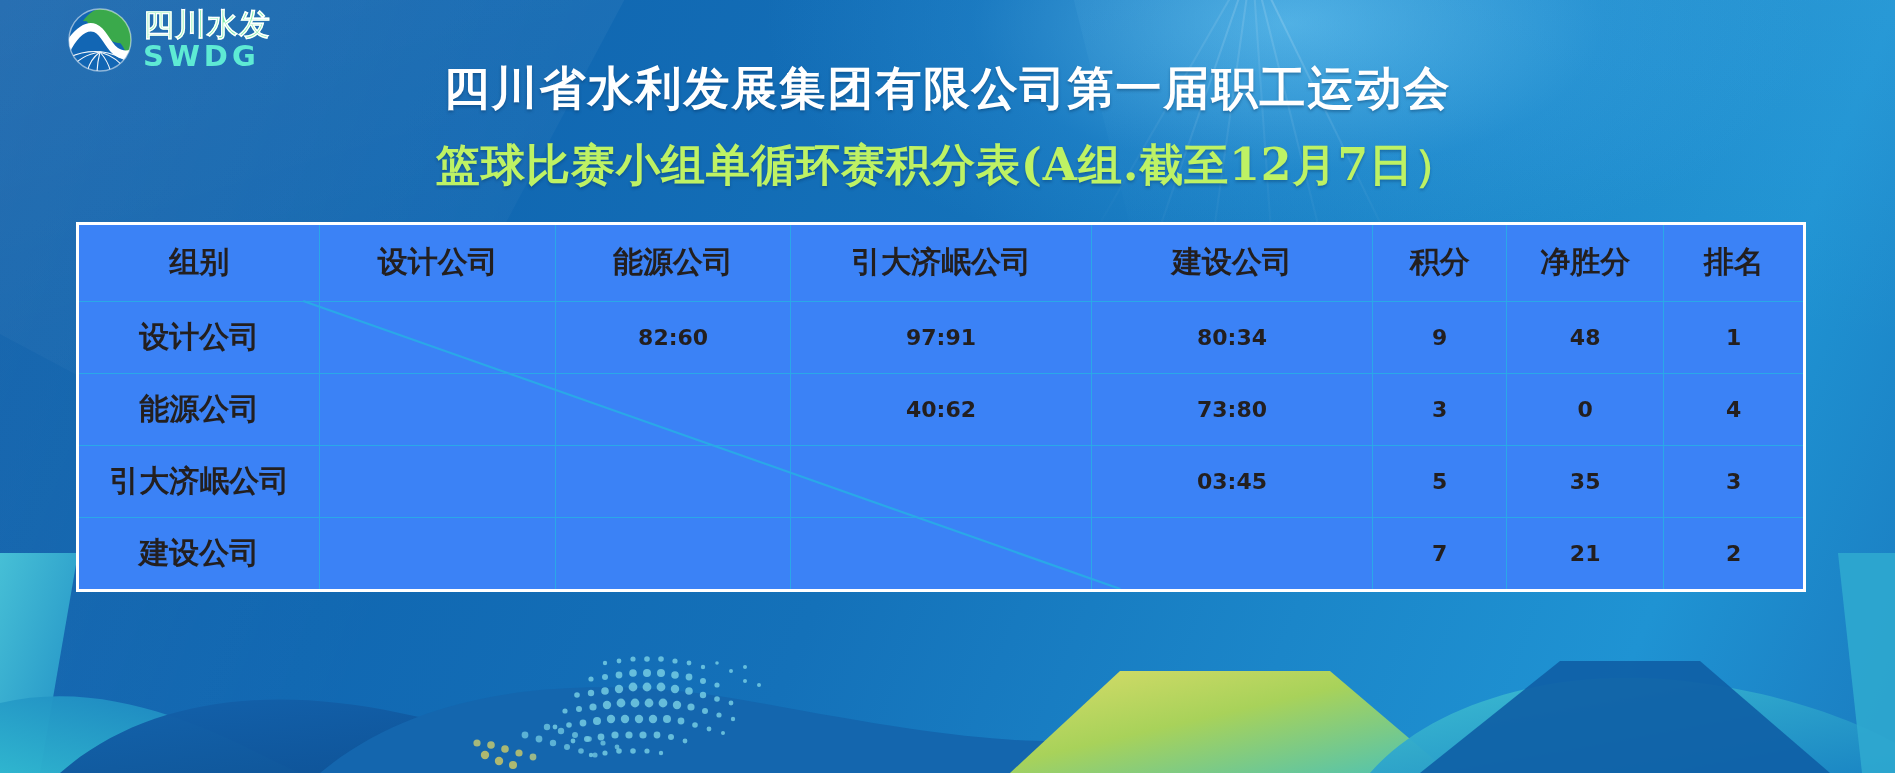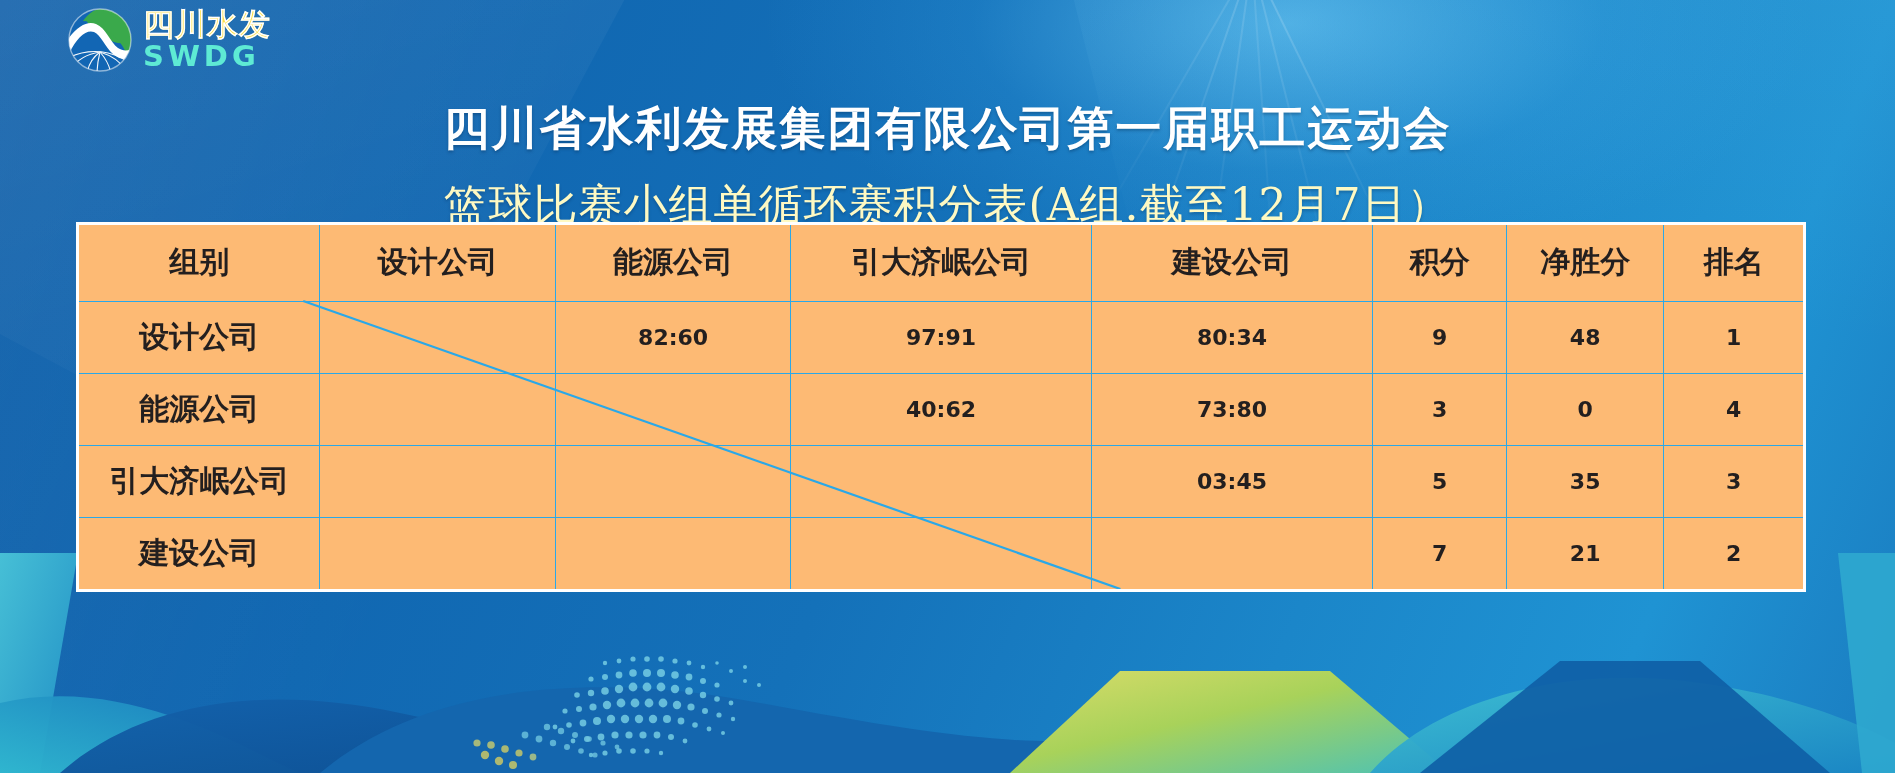--- a/index.html
+++ b/index.html
@@ -59,59 +59,59 @@
   #dots svg { display:block; }
 
   
   #logo {
     position:absolute; left:66px; top:6px; z-index:5;
     display:flex; align-items:center; gap:9px;
   }
   #logo .mark { width:68px; height:68px; }
   #logo .wordmark { display:flex; flex-direction:column; line-height:1; }
   #logo .cn {
-    font-size:31px; font-weight:bold; color:#fde047;
+    font-size:31px; font-weight:bold; color:#86efac;
     letter-spacing:1px;
     font-family:"DejaVu Sans","Liberation Sans",sans-serif;
     -webkit-text-stroke:0.4px #ffffff;
   }
   #logo .en {
     font-size:29px; font-weight:bold; color:#5eead4;
     letter-spacing:4px; margin-top:2px;
     font-family:"DejaVu Sans","Liberation Sans",sans-serif;
   }
 
   
-  #titles { position:absolute; left:0; right:0; top:0; z-index:6; text-align:center;margin-top:40px; }
+  #titles { position:absolute; left:0; right:0; top:0; z-index:6; text-align:center; }
   #main-title {
     margin-top:58px;
     font-size:46px; font-weight:bold; color:#ffffff;
     letter-spacing:2px;
     font-family:"DejaVu Sans","Liberation Sans",sans-serif;
     text-shadow:0 2px 3px rgba(0,40,80,0.35);
     white-space:nowrap;
   }
   #sub-title {
     margin-top:16px;
-    font-size:44px; font-weight:normal; color:#fef9c3;
+    font-size:44px; font-weight:bold; color:#bef264;
     letter-spacing:1px;
     font-family:"DejaVu Serif","Liberation Serif",serif;
     text-shadow:0 2px 3px rgba(0,40,80,0.32);
     white-space:nowrap;
   }
 
   
   #table-wrap {
     position:absolute; left:76px; top:222px; z-index:7;
     width:1730px;
     background:#ffffff;
     border:3px solid #ffffff;
   }
   table#score {
-    width:100%; border-collapse:collapse; background:#fdba74;
+    width:100%; border-collapse:collapse; background:#3b82f6;
     table-layout:fixed;
   }
   table#score td, table#score th {
     border:1px solid #2aa8e8;
     text-align:center; vertical-align:middle;
     color:#231f1f;
     font-weight:bold;
     font-family:"DejaVu Sans","Liberation Sans",sans-serif;
   }
   table#score thead th {

